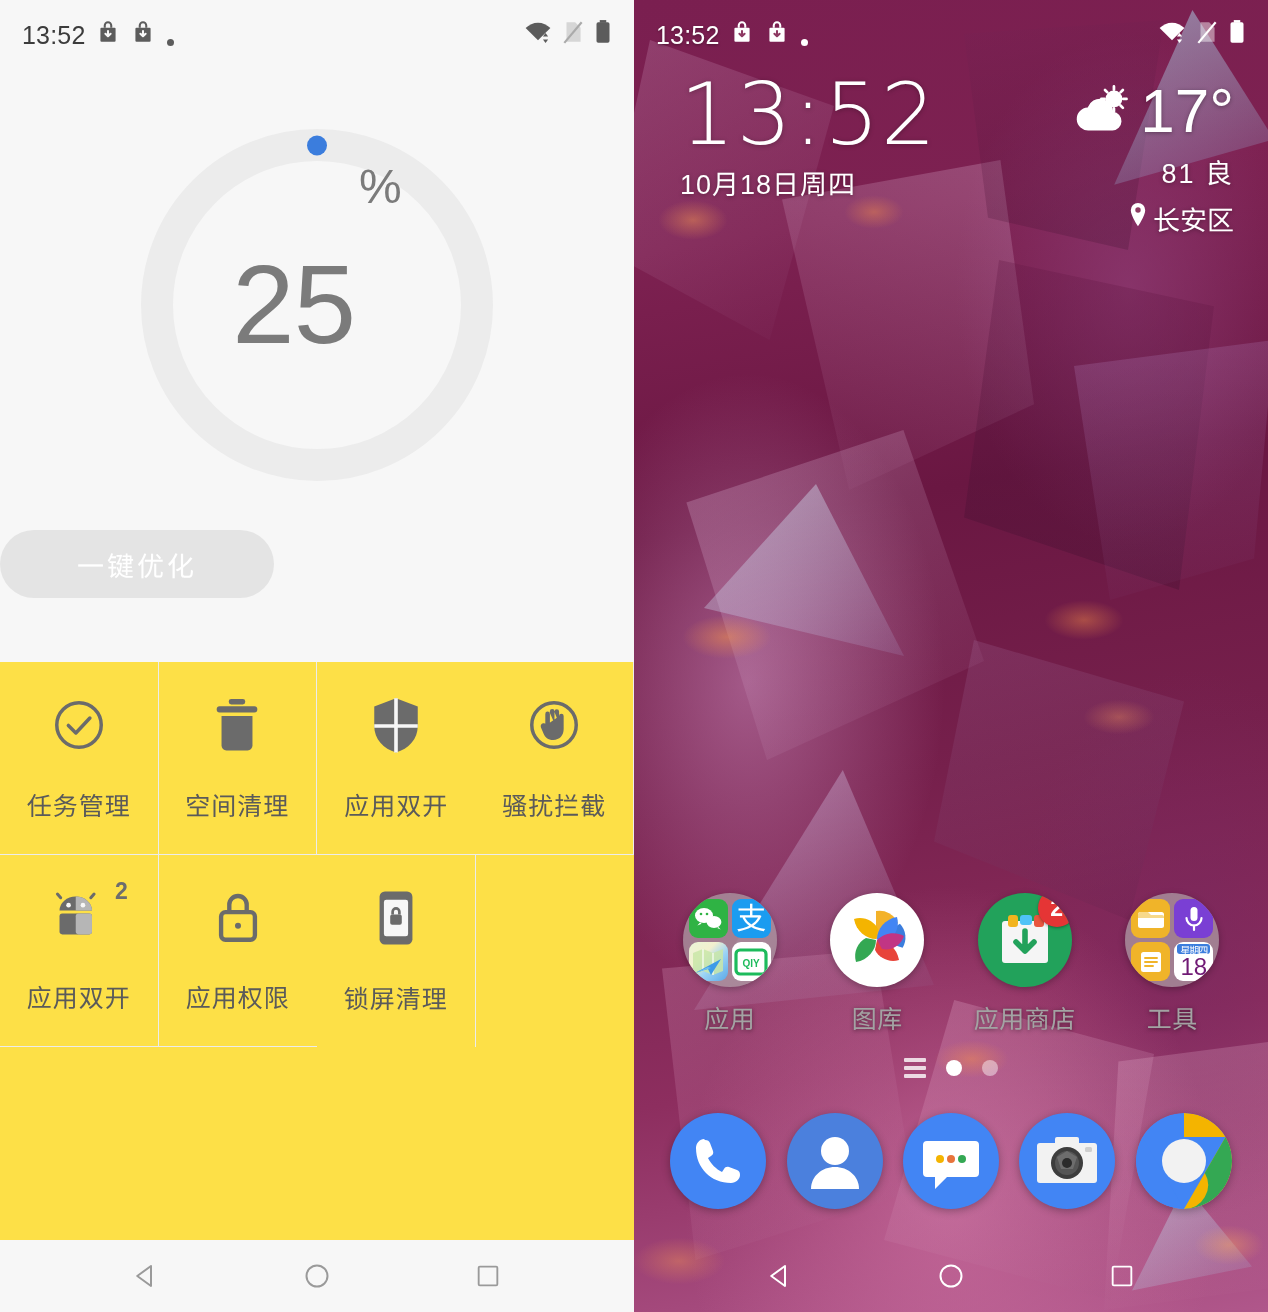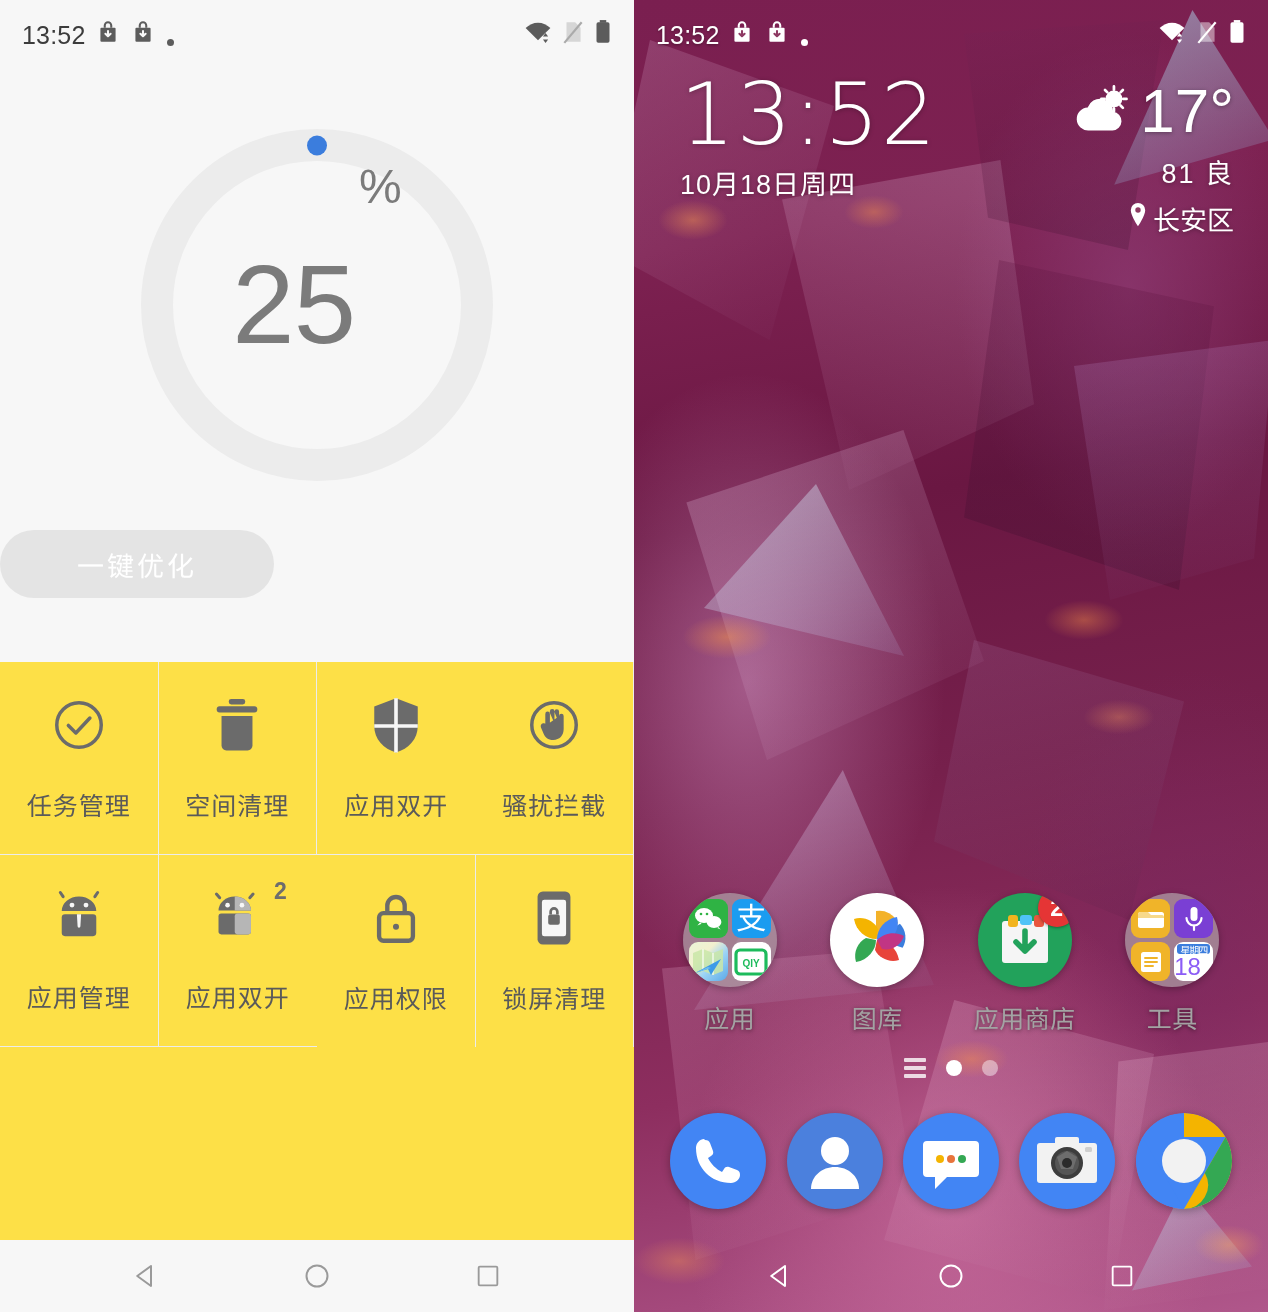--- a/index.html
+++ b/index.html
@@ -272,33 +272,20 @@
       <div class="cell">
         <span class="cell-icon">
           <svg width="58" height="58" viewBox="0 0 24 24">
               <circle cx="12" cy="12" r="9.2" fill="none" stroke="#6b6b6b" stroke-width="1.45"></circle>
               <path d="M8.4 12.6V7.4a.95.95 0 0 1 1.9 0v4m0-4.4V6.3a.95.95 0 0 1 1.9 0v5m0-4.7V6.4a.95.95 0 0 1 1.9 0v5.1m0-3.1v-.1a.95.95 0 0 1 1.9 0v5.4c0 2.7-1.7 4.5-4.3 4.5-2.2 0-3.4-1.1-4-2.6l-1.1-2.6c-.3-.8.1-1.5.9-1.7.6-.2 1.2.1 1.4.7z" fill="#6b6b6b"></path>
             </svg>
         </span>
         <span class="cell-label">骚扰拦截</span>
       </div>
 
-      <div class="cell">
-        <span class="cell-icon">
-          <svg width="56" height="54" viewBox="0 0 24 22" fill="#6b6b6b">
-              <path d="M5.2 2.3L4 .5M18.8 2.3L20 .5" stroke="#6b6b6b" stroke-width="1.3" stroke-linecap="round"></path>
-              <path d="M4.6 8.4a7.4 6.2 0 0 1 14.8 0z"></path>
-              <circle cx="9" cy="5.9" r="1.05" fill="#f7f7f7"></circle>
-              <circle cx="15" cy="5.9" r="1.05" fill="#f7f7f7"></circle>
-              <rect x="4.6" y="9.8" width="14.8" height="9.4" rx="1.4"></rect>
-              <path d="M11.1 9.8h1.8l-.3 5.2a.6.6 0 0 1-1.2 0z" fill="#f7f7f7"></path>
-            </svg>
-        </span>
-        <span class="cell-label">应用管理</span>
-      </div>
 
 
       <div class="cell">
         <span class="cell-icon">
           <svg width="58" height="52" viewBox="0 0 25 21" fill="#6b6b6b">
               <path d="M4.6 2.2L3.2.6M17.6 2.2L19 .6" stroke="#6b6b6b" stroke-width="1.3" stroke-linecap="round"></path>
               <path d="M4.1 7.7a7 6 0 0 1 14 0z"></path>
               <path d="M11.1 1.7a7 6 0 0 1 7 6h-7z" fill="#b6b6b6"></path>
               <circle cx="8" cy="5.4" r="1" fill="#f7f7f7"></circle>
               <circle cx="14.2" cy="5.4" r="1" fill="#f7f7f7"></circle>
@@ -535,21 +522,21 @@
               </svg>
           </div>
           <div style="background:#f0b429">
             <svg width="30" height="26" viewBox="0 0 30 26">
                 <rect x="5" y="3" width="20" height="20" rx="2.5" fill="#fff"></rect>
                 <path d="M9 9h12M9 13h12M9 17h8" stroke="#f0b429" stroke-width="1.9" stroke-linecap="round"></path>
               </svg>
           </div>
           <div style="background:#fff;position:relative">
             <div style="position:absolute;top:2px;left:3px;right:3px;height:10px;background:#3b7ddd;border-radius:3px;color:#fff;font-size:10px;display:flex;align-items:center;justify-content:center;letter-spacing:-1px;">星期四</div>
-            <span style="position:absolute;bottom:-1px;left:0;right:0;text-align:left;font-size:24px;color:#8b5cf6;line-height:1.2;">18</span>
+            <span style="position:absolute;bottom:-1px;left:0;right:0;text-align:center;font-size:24px;color:#701a75;line-height:1.2;">18</span>
           </div>
         </div>
         <span class="app-label">工具</span>
       </div>
     </div>
 
     <div class="page-dots">
       <div class="dots-lines">
           <i></i>
           <i></i>

